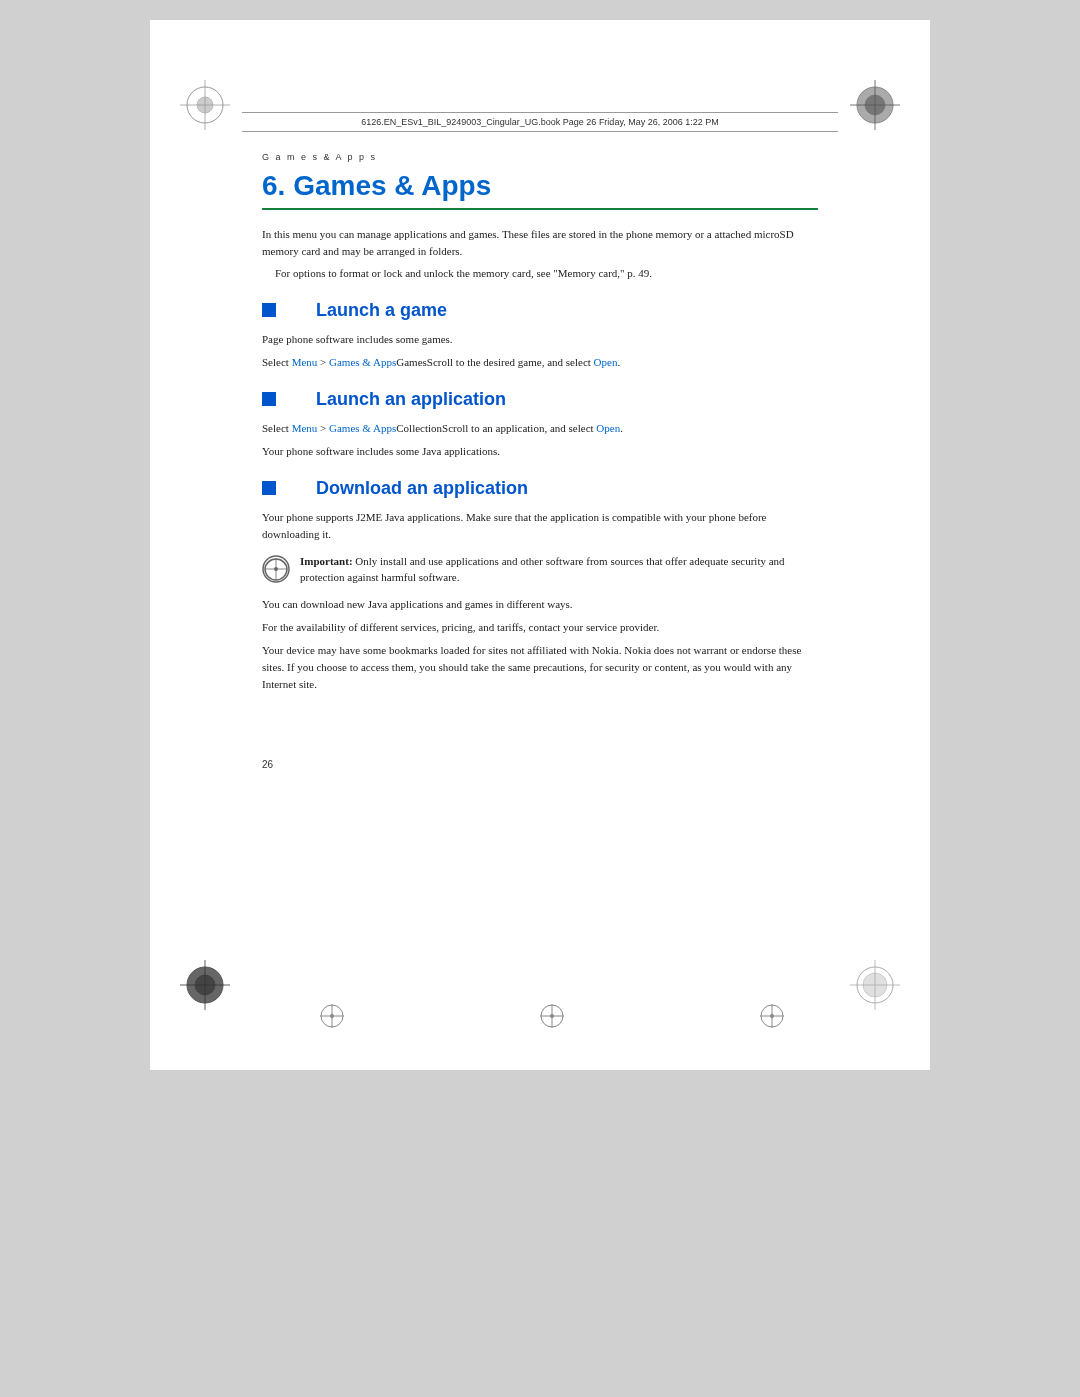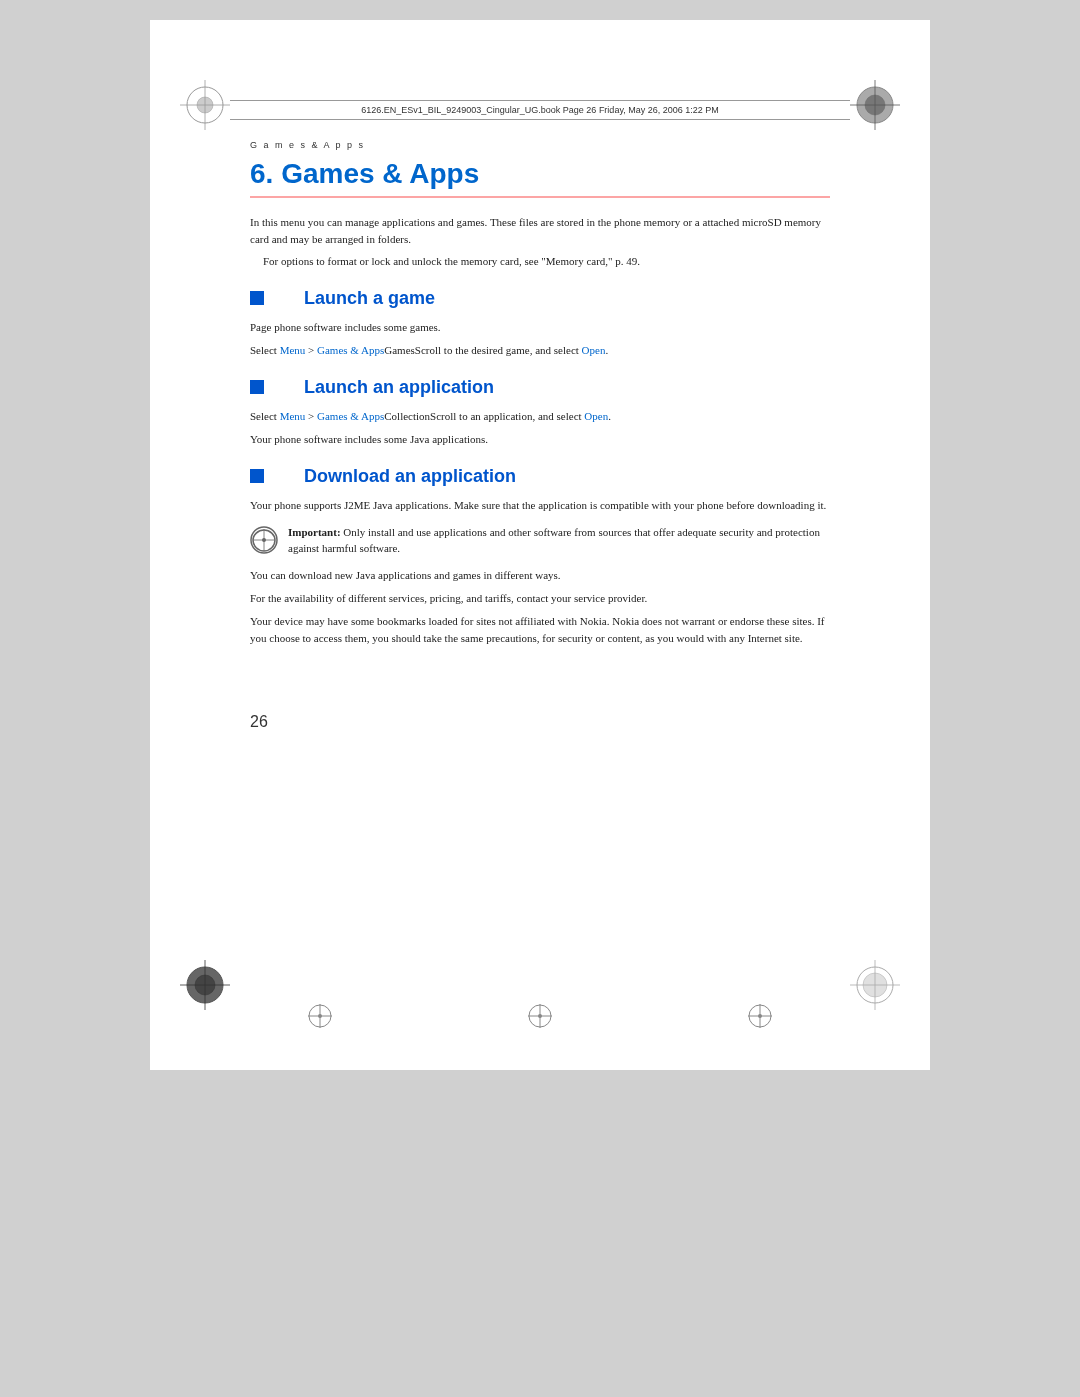--- a/index.html
+++ b/index.html
@@ -12,21 +12,21 @@
       min-height: 100vh;
       font-family: 'Times New Roman', Times, serif;
     }
 
     .page {
       width: 780px;
       min-height: 1050px;
       background: #ffffff;
       position: relative;
       margin: 20px auto;
-      padding: 0;
+      padding: 12px;
     }
 
     
     .corner-mark {
       position: absolute;
       width: 50px;
       height: 50px;
     }
     .corner-mark.top-left { top: 60px; left: 30px; }
     .corner-mark.top-right { top: 60px; right: 30px; }
@@ -66,21 +66,21 @@
       color: #333;
       margin-bottom: 8px;
       text-transform: none;
     }
 
     .chapter-title {
       font-family: Arial, sans-serif;
       font-size: 28px;
       font-weight: bold;
       color: #0066cc;
-      border-bottom: 2px solid #fca5a5;
+      border-bottom: 2px solid #15803d;
       padding-bottom: 6px;
       margin-bottom: 16px;
     }
 
     .intro-text {
       font-size: 11px;
       line-height: 1.5;
       color: #222;
       margin-bottom: 6px;
     }
@@ -152,21 +152,21 @@
       color: #222;
     }
 
     .important-text strong {
       font-weight: bold;
     }
 
     
     .page-number {
       font-family: Arial, sans-serif;
-      font-size: 16px;
+      font-size: 10px;
       color: #333;
       text-align: left;
       padding: 0 100px 20px 100px;
     }
 
     .bottom-crosses {
       position: absolute;
       bottom: 40px;
       width: 100%;
       display: flex;

